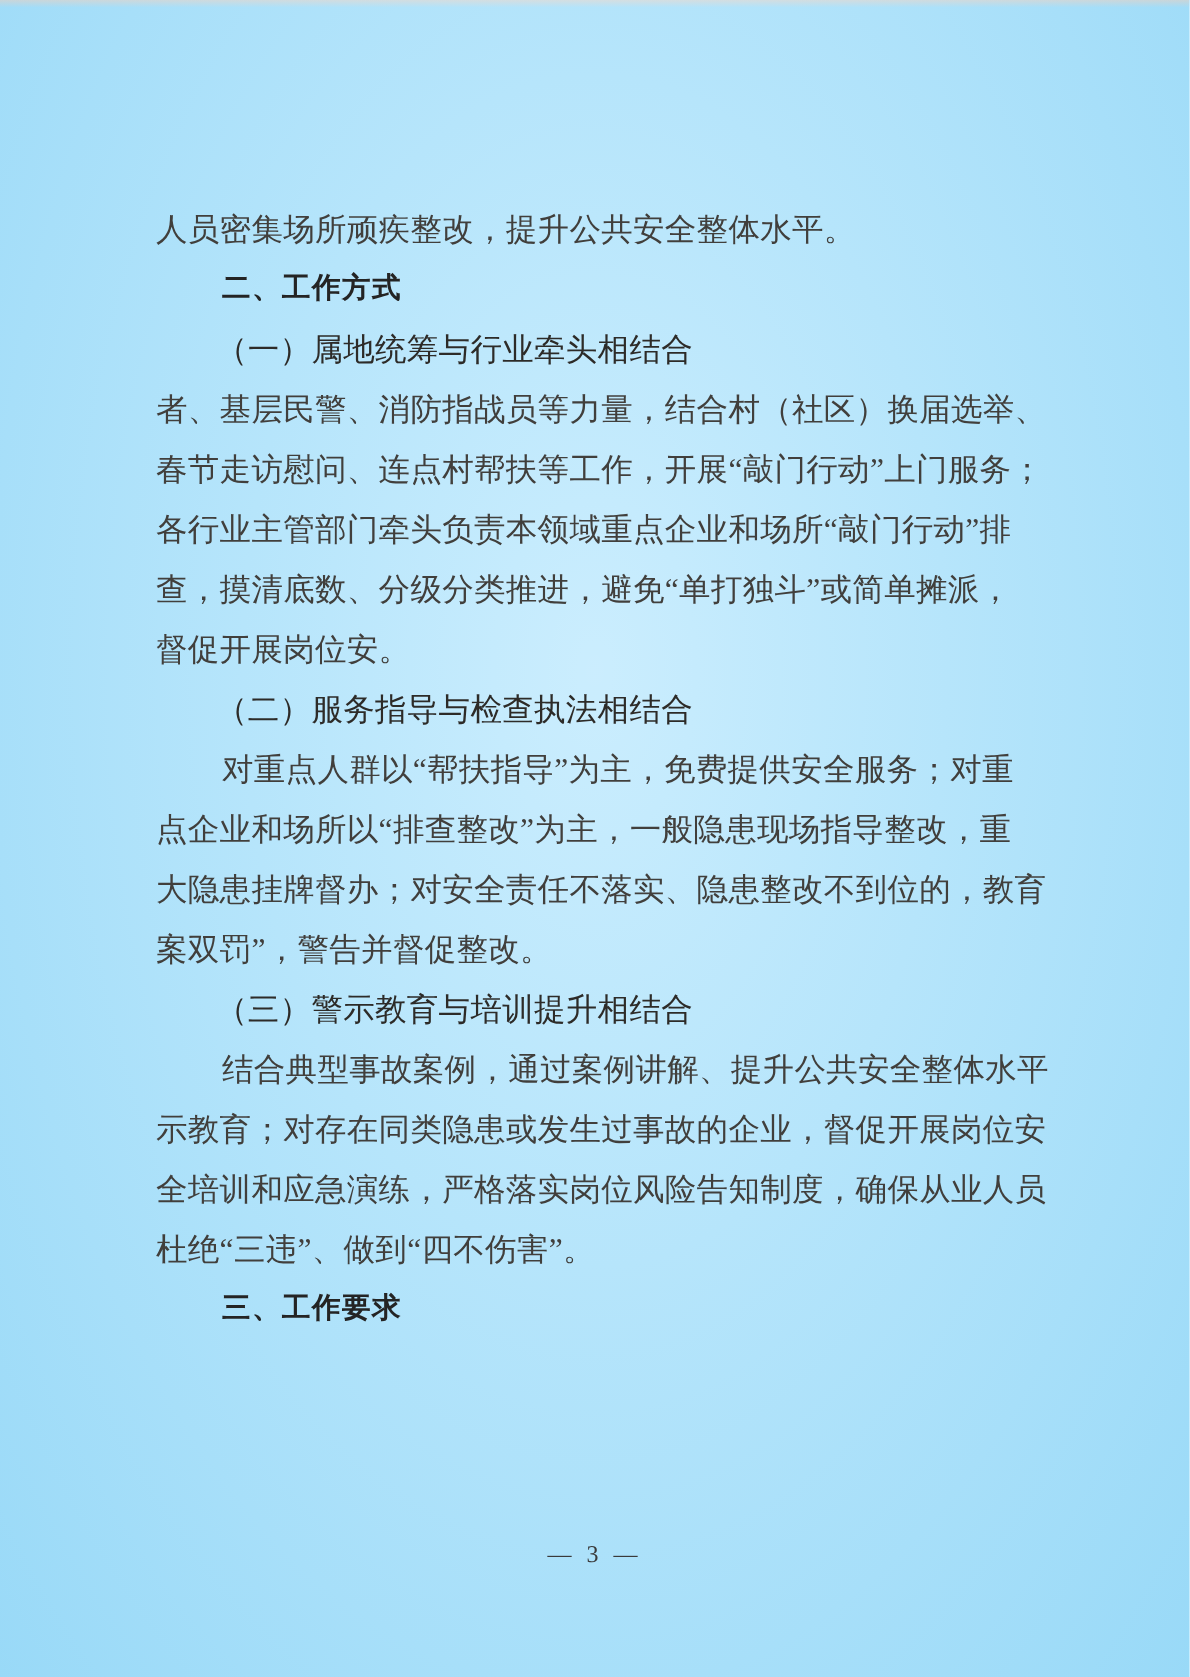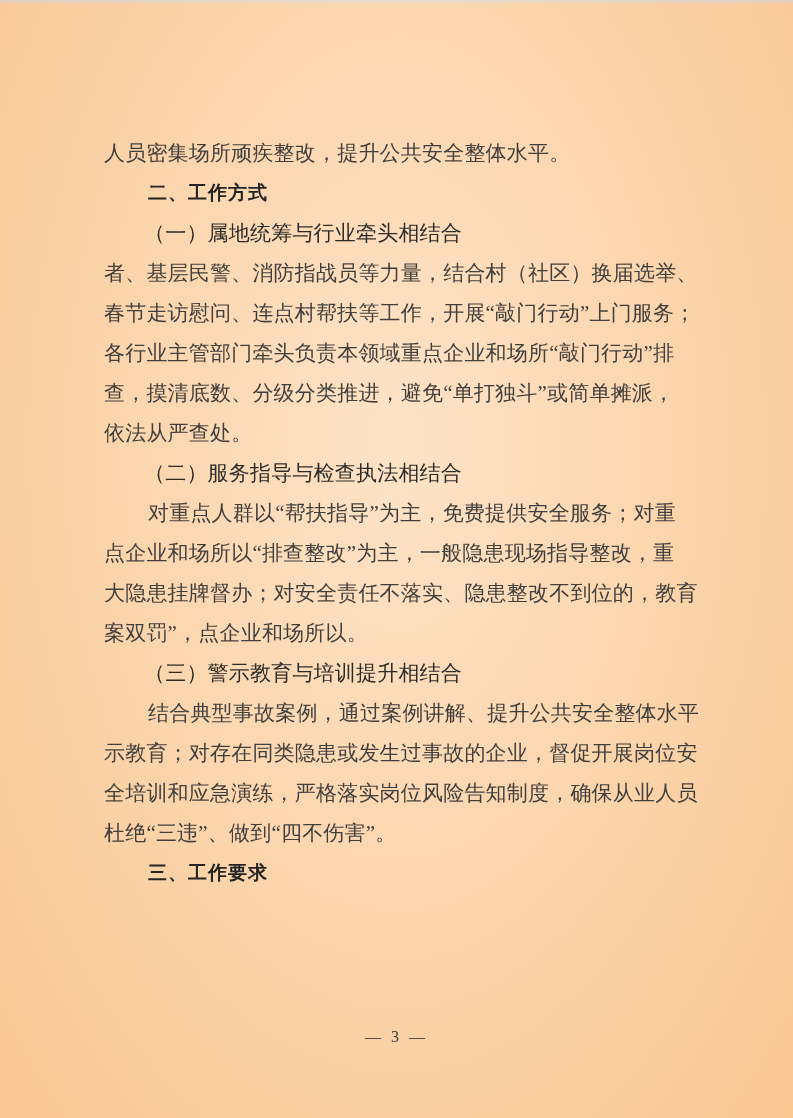--- a/index.html
+++ b/index.html
@@ -4,21 +4,21 @@
 <style>
   html, body {
     margin: 0;
     padding: 0;
     background: #ffffff;
   }
   .page {
     position: relative;
     width: 793px;
     height: 1118px;
-    background: #fdba74;
+    background: #7dd3fc;
     overflow: hidden;
     font-family: "Liberation Serif", serif;
   }
   
   .scan-edge {
     position: absolute;
     top: 0; left: 0;
     width: 100%;
     height: 5px;
     background: linear-gradient(to bottom, #c6c6c4, rgba(250,250,249,0));
@@ -82,26 +82,26 @@
 
   <div class="textblock">
 
   <div class="line body">人员密集场所顽疾整改，提升公共安全整体水平。</div>
       <div class="line h">二、工作方式</div>
       <div class="line sh">（一）属地统筹与行业牵头相结合</div>
       <div class="line body">者、基层民警、消防指战员等力量，结合村（社区）换届选举、</div>
       <div class="line body">春节走访慰问、连点村帮扶等工作，开展“敲门行动”上门服务；</div>
       <div class="line body">各行业主管部门牵头负责本领域重点企业和场所“敲门行动”排</div>
       <div class="line body">查，摸清底数、分级分类推进，避免“单打独斗”或简单摊派，</div>
-      <div class="line body">依法从严查处。</div>
+      <div class="line body">督促开展岗位安。</div>
       <div class="line sh">（二）服务指导与检查执法相结合</div>
       <div class="line indent">对重点人群以“帮扶指导”为主，免费提供安全服务；对重</div>
       <div class="line body">点企业和场所以“排查整改”为主，一般隐患现场指导整改，重</div>
       <div class="line body">大隐患挂牌督办；对安全责任不落实、隐患整改不到位的，教育</div>
-      <div class="line body">案双罚”，点企业和场所以。</div>
+      <div class="line body">案双罚”，警告并督促整改。</div>
       <div class="line sh">（三）警示教育与培训提升相结合</div>
       <div class="line indent">结合典型事故案例，通过案例讲解、提升公共安全整体水平</div>
       <div class="line body">示教育；对存在同类隐患或发生过事故的企业，督促开展岗位安</div>
       <div class="line body">全培训和应急演练，严格落实岗位风险告知制度，确保从业人员</div>
       <div class="line body">杜绝“三违”、做到“四不伤害”。</div>
       <div class="line h">三、工作要求</div>
     </div>
 
   <div class="footer">— 3 —</div>
 </div>

